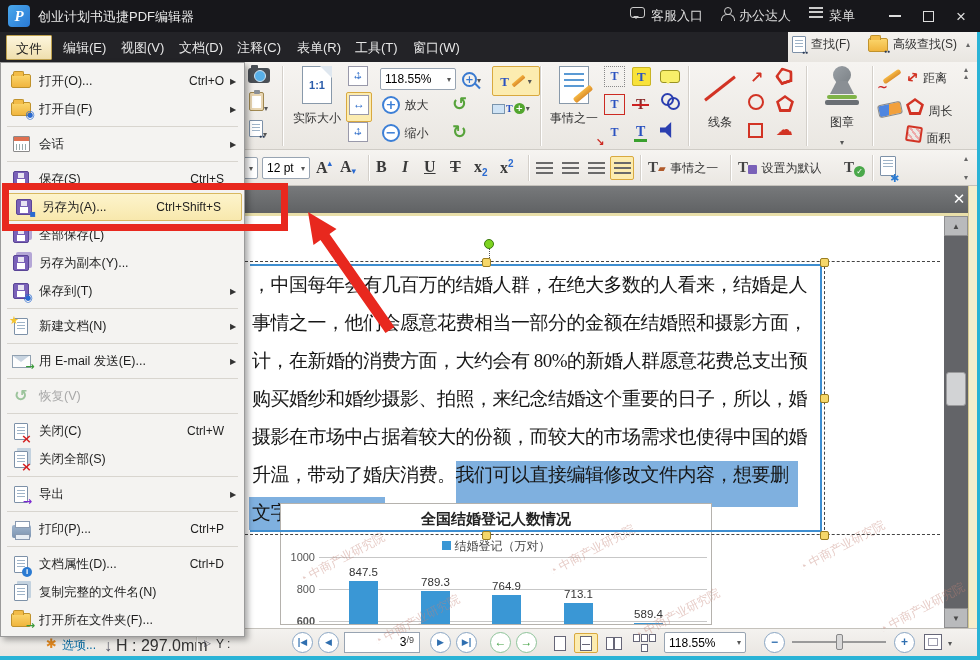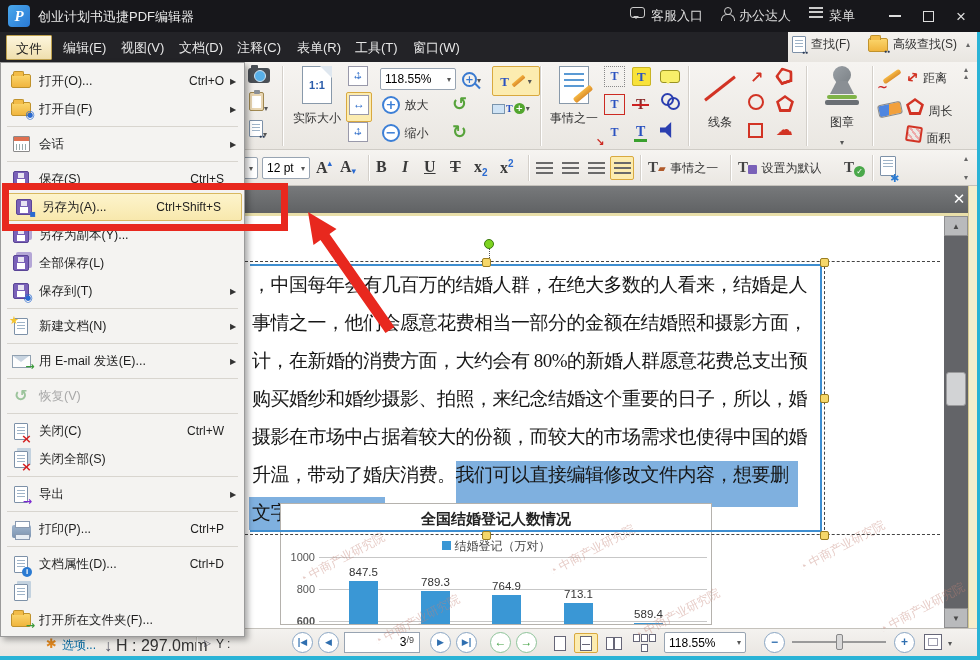--- a/index.html
+++ b/index.html
@@ -507,29 +507,29 @@
             </span>
           </span>
           <span class="mi-label">另存为(A)...</span>
           <span class="mi-short">Ctrl+Shift+S</span>
           <span class="mi-arrow"></span>
         </div>
         <div class="menu-item">
           <span class="mi-ic">
             <span class="ic ic-floppy double"></span>
           </span>
+          <span class="mi-label">全部保存(L)</span>
+          <span class="mi-short"></span>
+          <span class="mi-arrow"></span>
+        </div>
+        <div class="menu-item">
+          <span class="mi-ic">
+            <span class="ic ic-floppy double"></span>
+          </span>
           <span class="mi-label">另存为副本(Y)...</span>
-          <span class="mi-short"></span>
-          <span class="mi-arrow"></span>
-        </div>
-        <div class="menu-item">
-          <span class="mi-ic">
-            <span class="ic ic-floppy double"></span>
-          </span>
-          <span class="mi-label">全部保存(L)</span>
           <span class="mi-short"></span>
           <span class="mi-arrow"></span>
         </div>
         <div class="menu-item">
           <span class="mi-ic">
             <span class="ic ic-floppy">
               <b class="bdg-dot">◉</b>
             </span>
           </span>
           <span class="mi-label">保存到(T)</span>
@@ -616,20 +616,21 @@
             </span>
           </span>
           <span class="mi-label">文档属性(D)...</span>
           <span class="mi-short">Ctrl+D</span>
           <span class="mi-arrow"></span>
         </div>
         <div class="menu-item">
           <span class="mi-ic">
             <span class="ic ic-page pg-double"></span>
           </span>
+          <span class="mi-label">复制完整的文件名(N)</span>
           <span class="mi-short"></span>
           <span class="mi-arrow"></span>
         </div>
         <div class="menu-item">
           <span class="mi-ic">
             <span class="ic ic-folder">
               <b class="bdg bdg-green">→</b>
             </span>
           </span>
           <span class="mi-label">打开所在文件夹(F)...</span>

